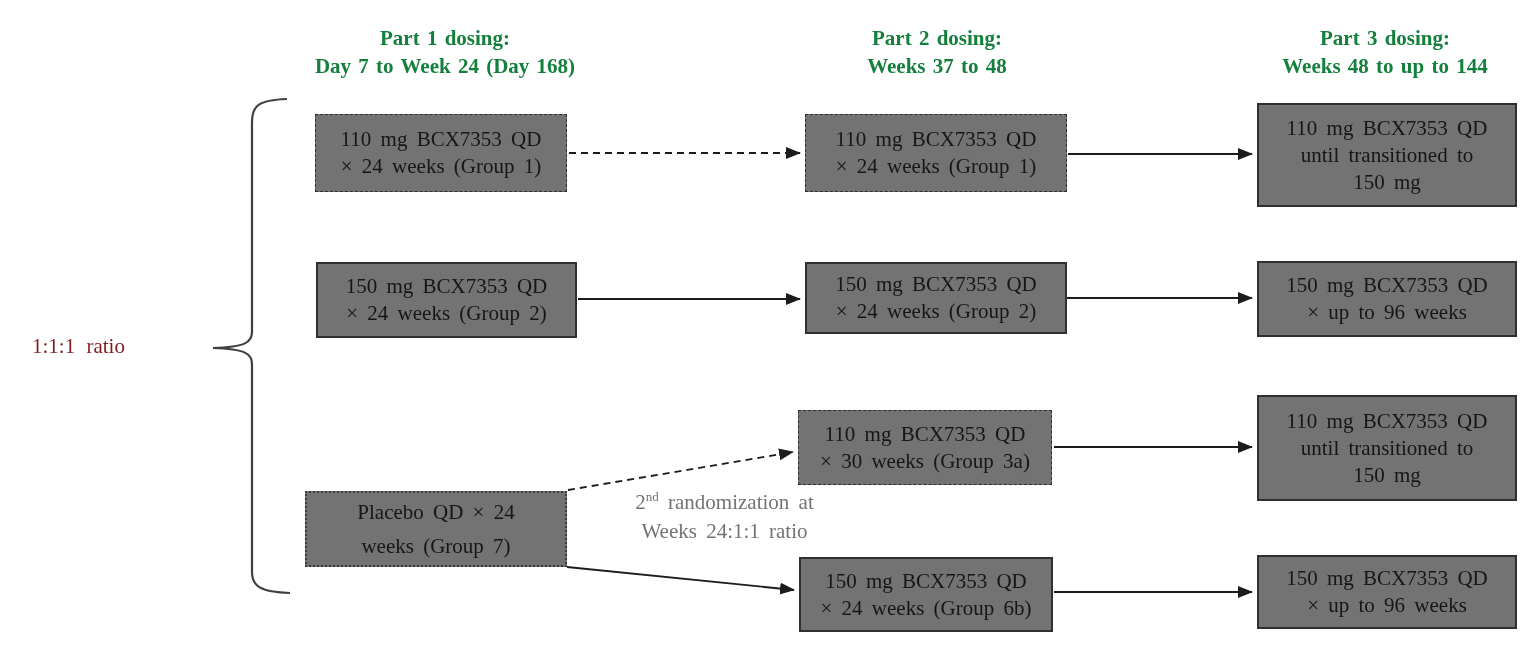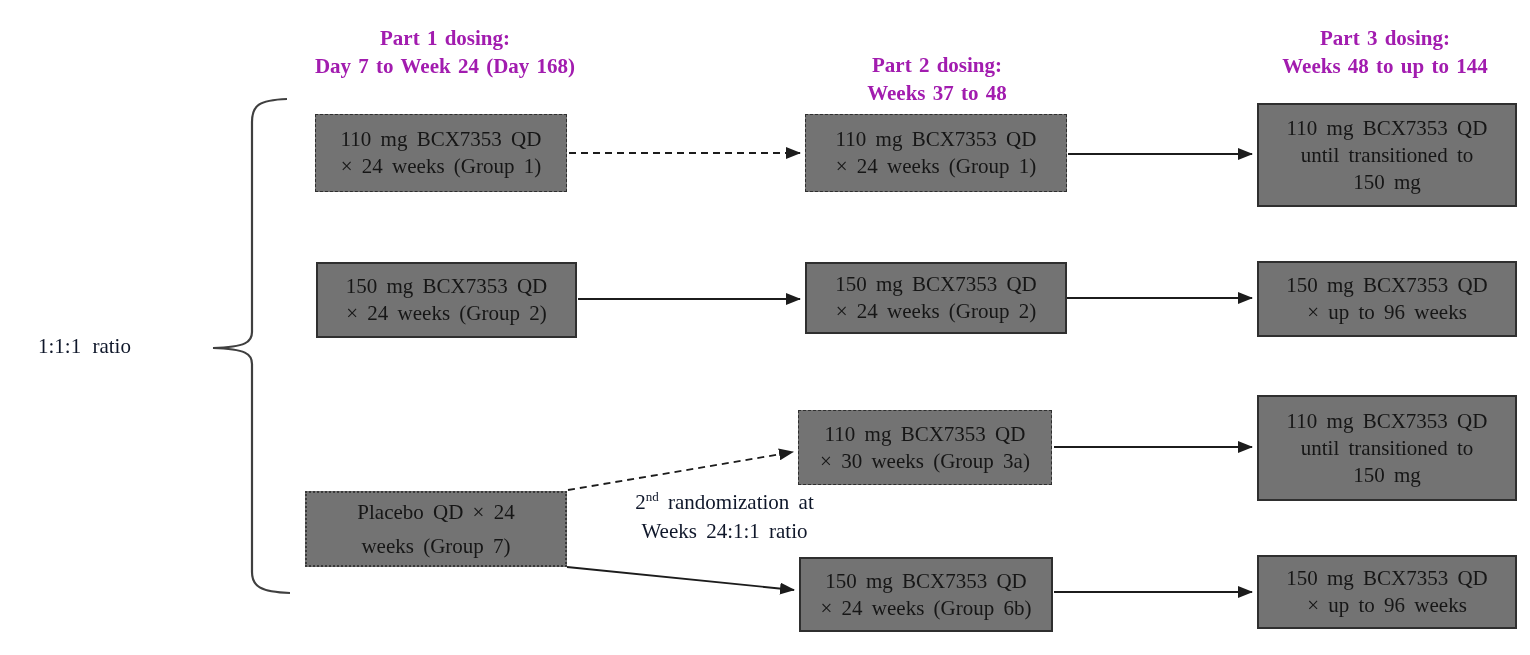--- a/index.html
+++ b/index.html
@@ -12,21 +12,21 @@
     font-family: "Liberation Serif", "DejaVu Serif", serif;
     color: #161616;
     overflow: hidden;
   }
   .col-header {
     position: absolute;
     text-align: center;
     font-weight: bold;
     font-size: 21px;
     line-height: 28px;
-    color: #a21caf;
+    color: #15803d;
     word-spacing: 2px;
     white-space: nowrap;
   }
   .box {
     position: absolute;
     border: 2px solid #2f2f2f;
     background: #737373;
     display: flex;
     flex-direction: column;
     justify-content: center;
@@ -37,31 +37,30 @@
     word-spacing: 4px;
     color: #161616;
   }
   .box.dashed { border: 1.8px dashed #2f2f2f; }
   .box.dotted { border: 2px dotted #3a3a3a; }
   .box .ln { white-space: nowrap; }
   .side-label {
     position: absolute;
     font-size: 21px;
     word-spacing: 6px;
-    color: #0f172a;
+    color: #7f1d1d;
     white-space: nowrap;
-    margin-left: 6px;
   }
   .rand-label {
     position: absolute;
     text-align: center;
     font-size: 21px;
     line-height: 29px;
     word-spacing: 4px;
-    color: #0f172a;
+    color: #737373;
   }
   .rand-label sup {
     font-size: 13px;
     line-height: 0;
     vertical-align: super;
   }
   svg.overlay {
     position: absolute;
     left: 0; top: 0;
     width: 1530px; height: 655px;
@@ -91,21 +90,21 @@
     <line x1="567" y1="567" x2="794" y2="590" stroke="#1c1c1c" stroke-width="1.8" marker-end="url(#ah)"></line>
 
     <line x1="1054" y1="447" x2="1252" y2="447" stroke="#1c1c1c" stroke-width="1.8" marker-end="url(#ah)"></line>
     <line x1="1054" y1="592" x2="1252" y2="592" stroke="#1c1c1c" stroke-width="1.8" marker-end="url(#ah)"></line>
   </svg>
 
   <div class="col-header" style="left:245px; top:24px; width:400px;">
     <div>Part 1 dosing:</div>
     <div>Day 7 to Week 24 (Day 168)</div>
   </div>
-  <div class="col-header" style="left:787px; top:24px; width:300px;margin-top:27px;">
+  <div class="col-header" style="left:787px; top:24px; width:300px;">
     <div>Part 2 dosing:</div>
     <div>Weeks 37 to 48</div>
   </div>
   <div class="col-header" style="left:1235px; top:24px; width:300px;">
     <div>Part 3 dosing:</div>
     <div>Weeks 48 to up to 144</div>
   </div>
 
   <div class="side-label" style="left:32px; top:334px;">1:1:1 ratio</div>
 

